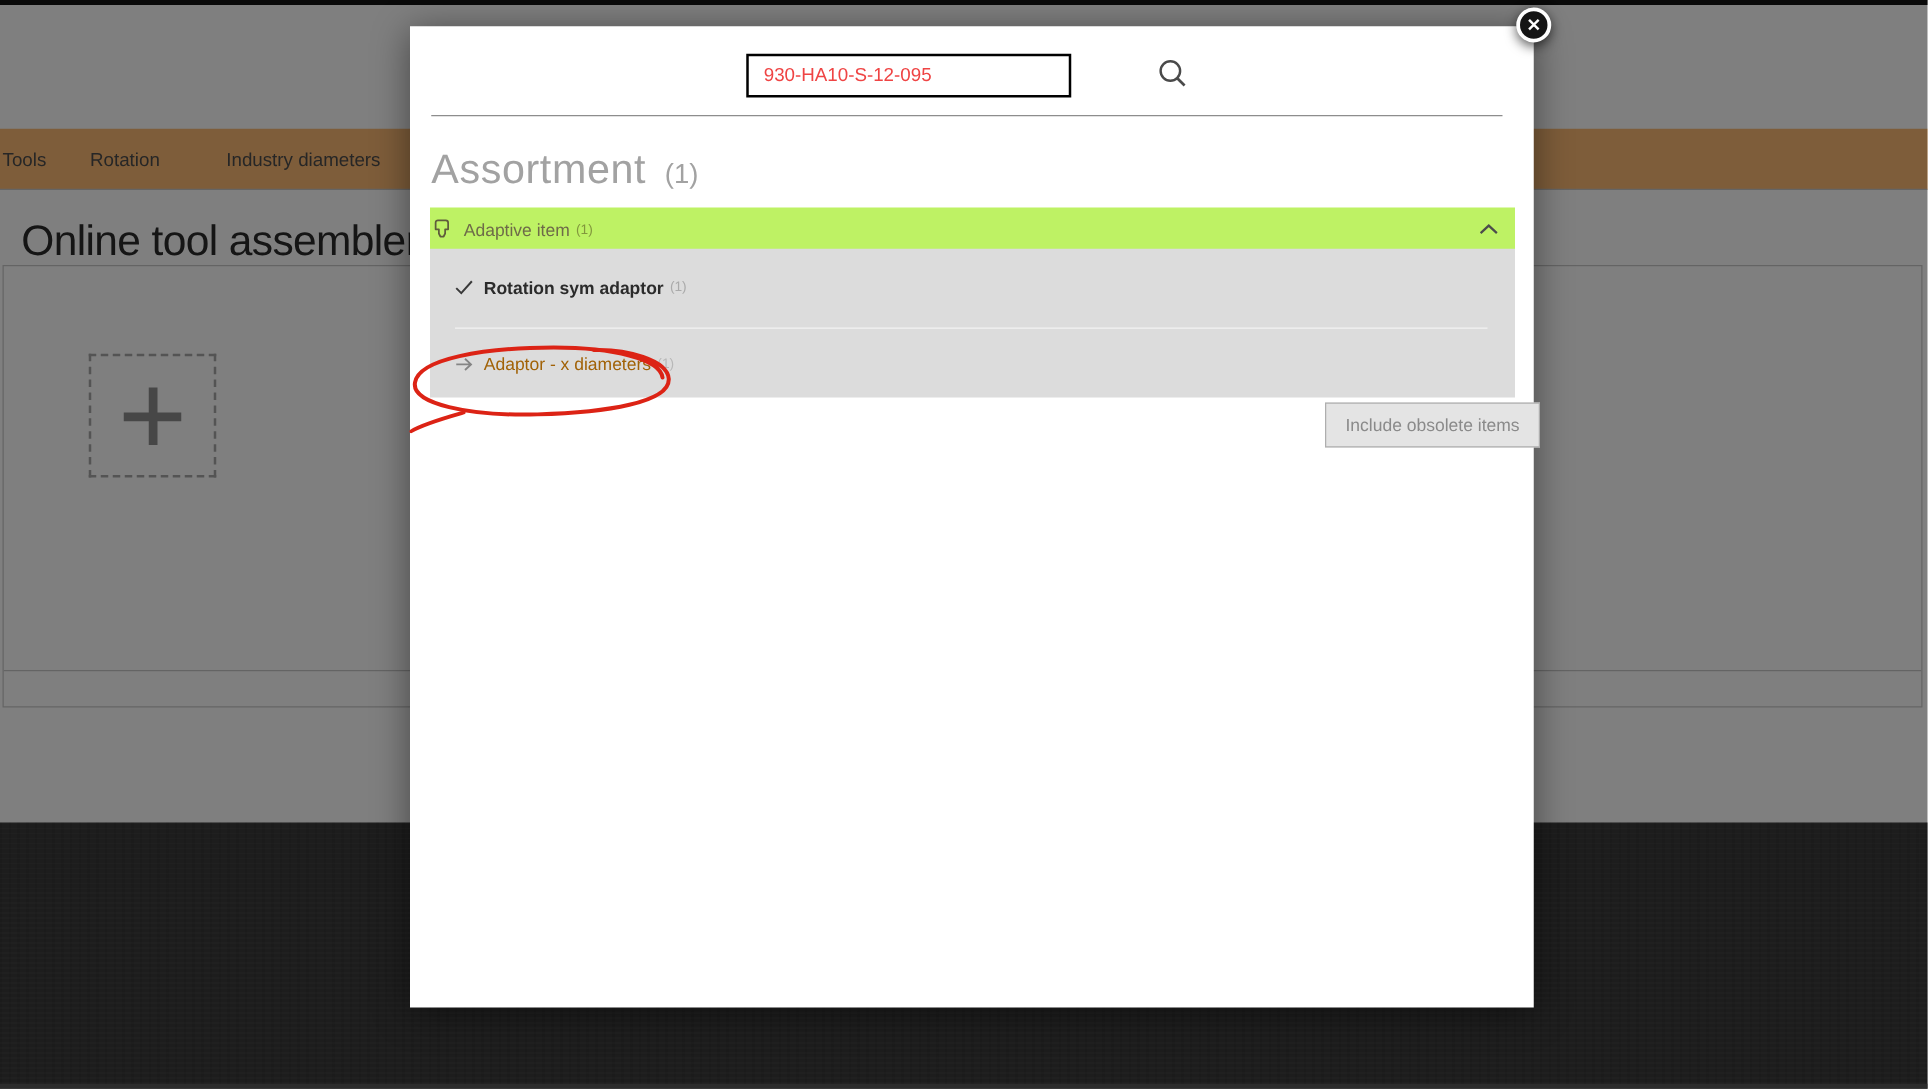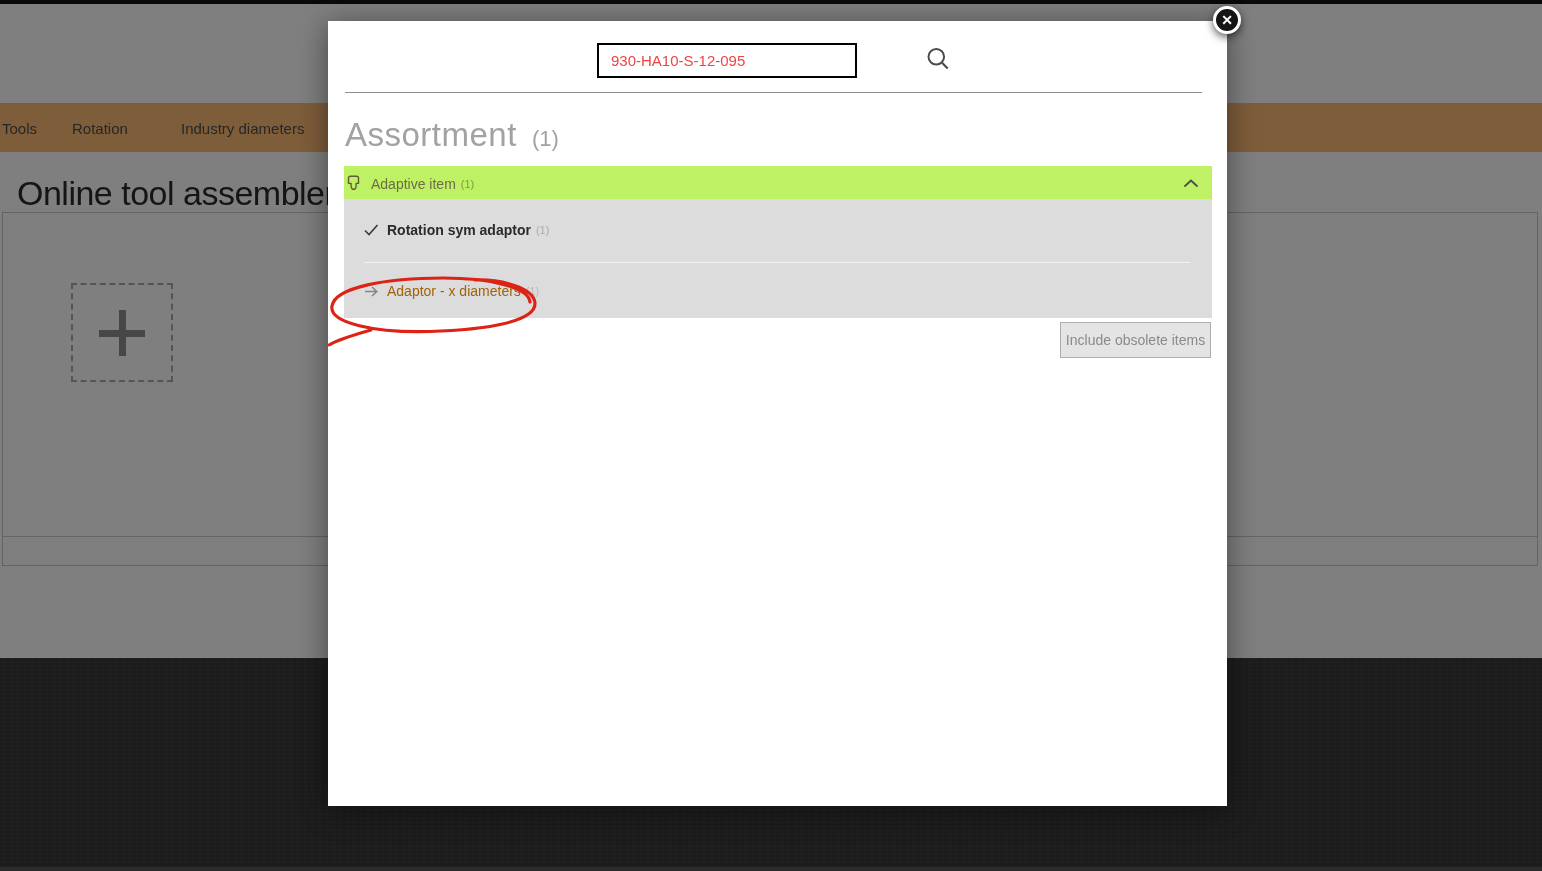--- a/index.html
+++ b/index.html
@@ -77,21 +77,21 @@
   .r0 .row-label { color:#2b2b2b; font-weight:bold; }
   .r1 .row-label { color:#a16207; }
   .row-count { font-size:11px; margin-left:5px; }
   .r0 .row-count { color:#aaaaaa; }
   .r1 .row-count { color:#b8b8b8; }
   .tree-divider { position:absolute; left:20px; top:63px; width:826px; height:1px; background:#f2f2f2; }
 
   .annotation { position:absolute; left:-3px; top:249px; width:222px; height:78px;
                 pointer-events:none; z-index:25; }
 
-  .obsolete-btn { position:absolute; left:732px; top:301px; width:151px; height:36px;
+  .obsolete-btn { position:absolute; left:732px; top:301px; width:172px; height:36px;
                   background:#e4e4e4; border:1px solid #aeaeae; color:#8a8a8a; font-size:14px;
                   font-family:"Liberation Sans", sans-serif; cursor:pointer; }
 
   .close-btn { position:absolute; left:1213px; top:6px; width:28px; height:28px; border-radius:50%;
                background:#151515; border:3px solid #ffffff; z-index:30; cursor:pointer;
                box-shadow:0 3px 9px rgba(0,0,0,0.65);
                display:flex; align-items:center; justify-content:center;
                color:#fff; font-size:14px; font-weight:bold; line-height:1; }
 </style>
 </head>

